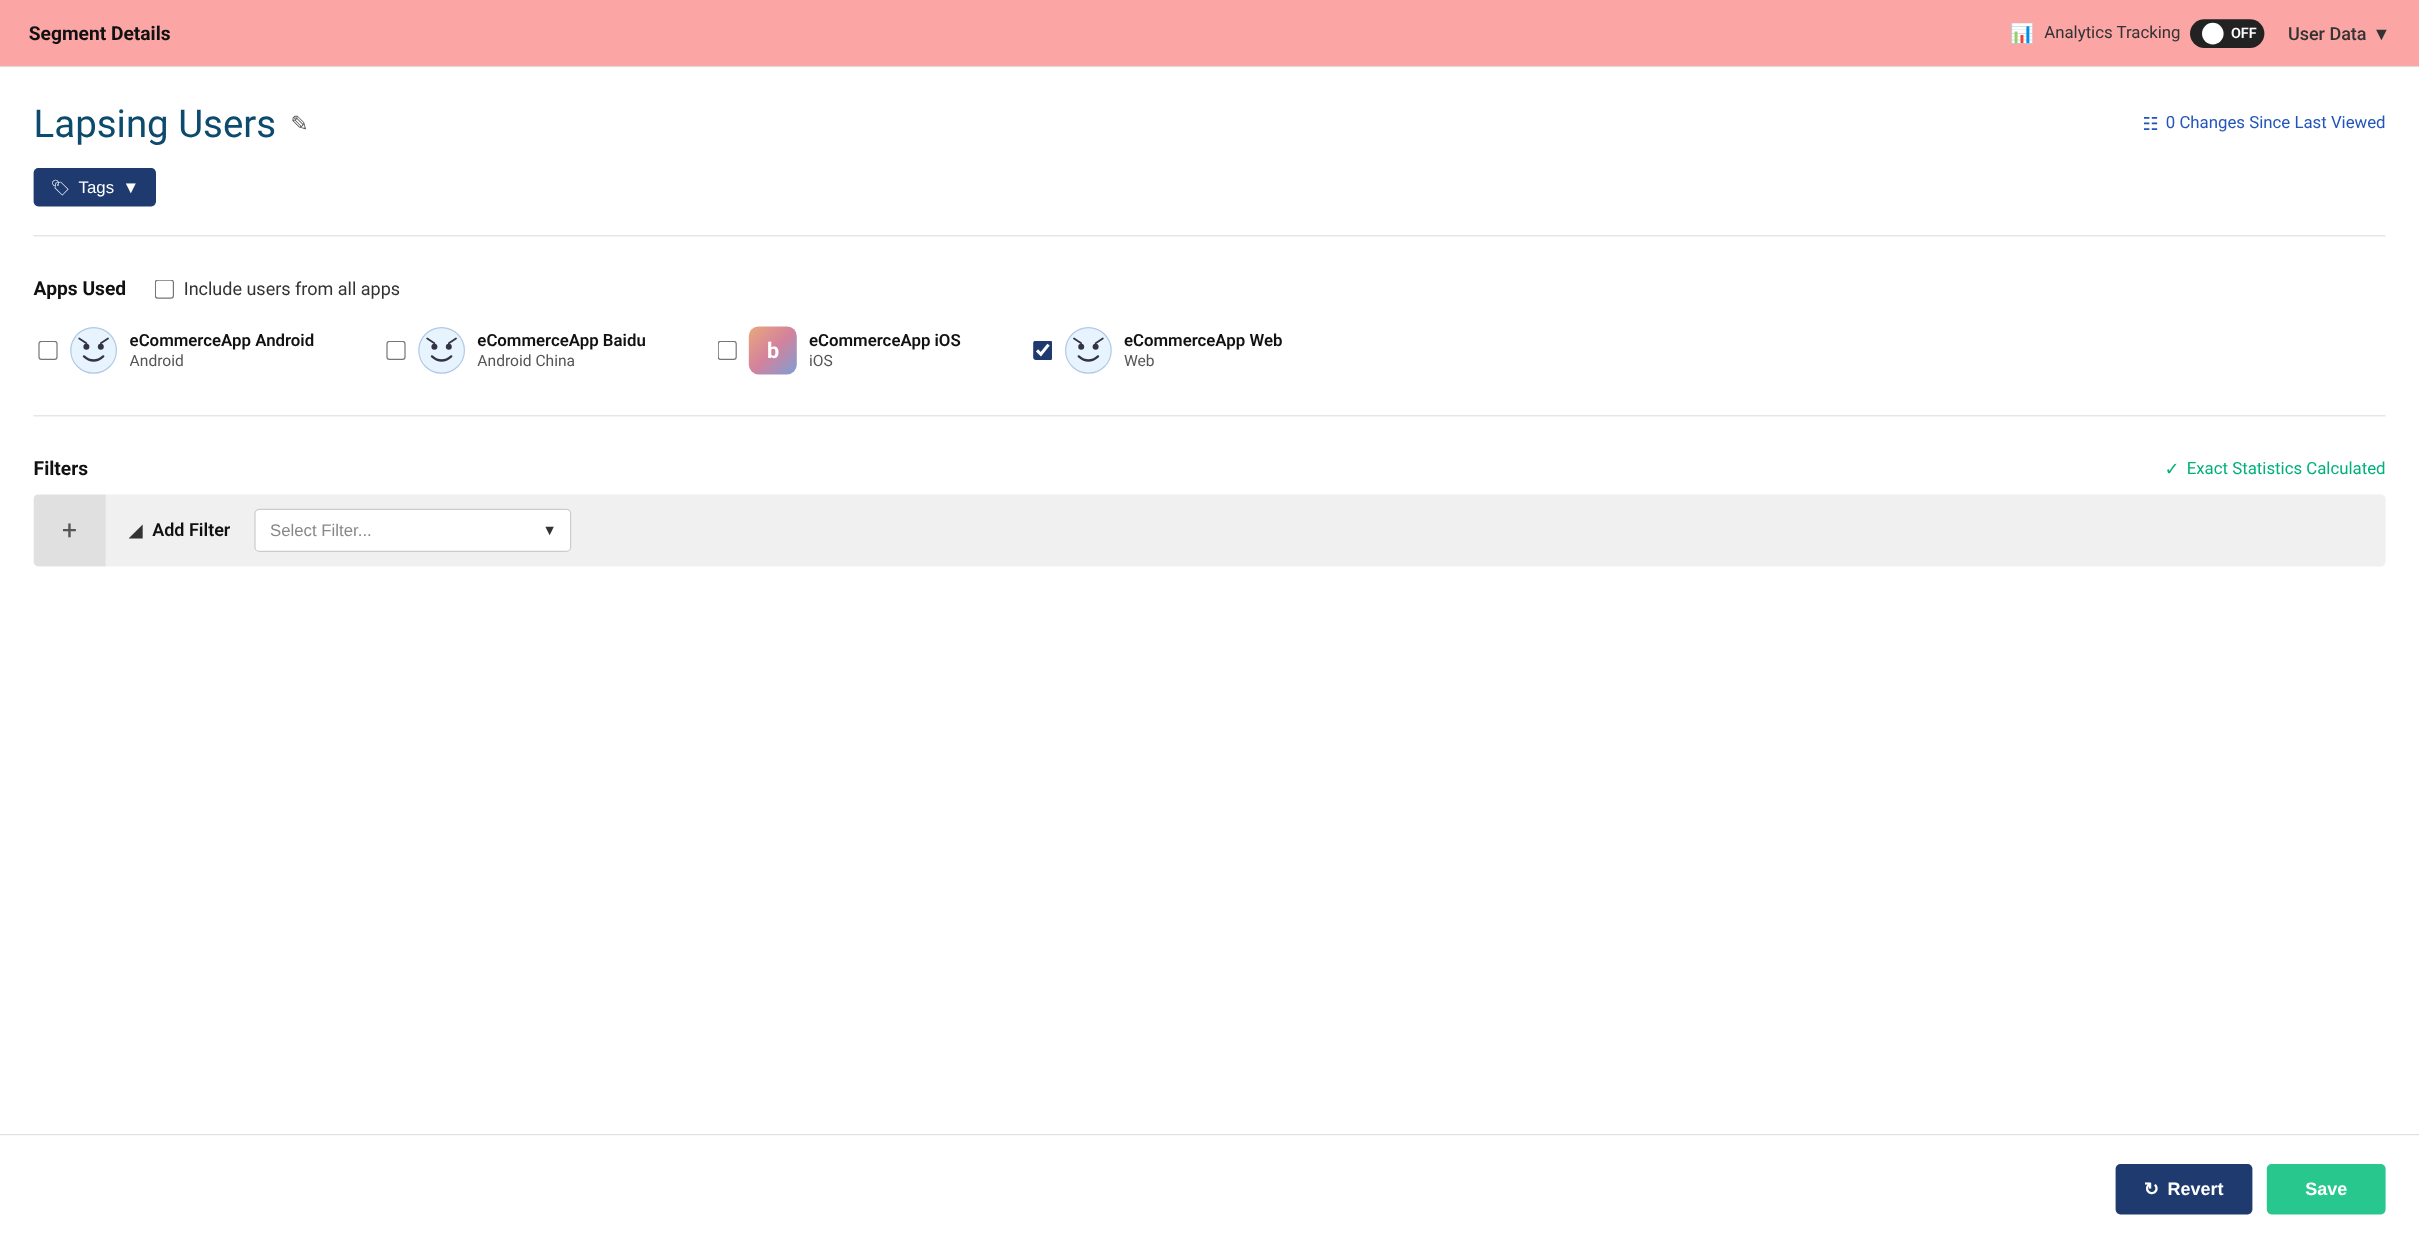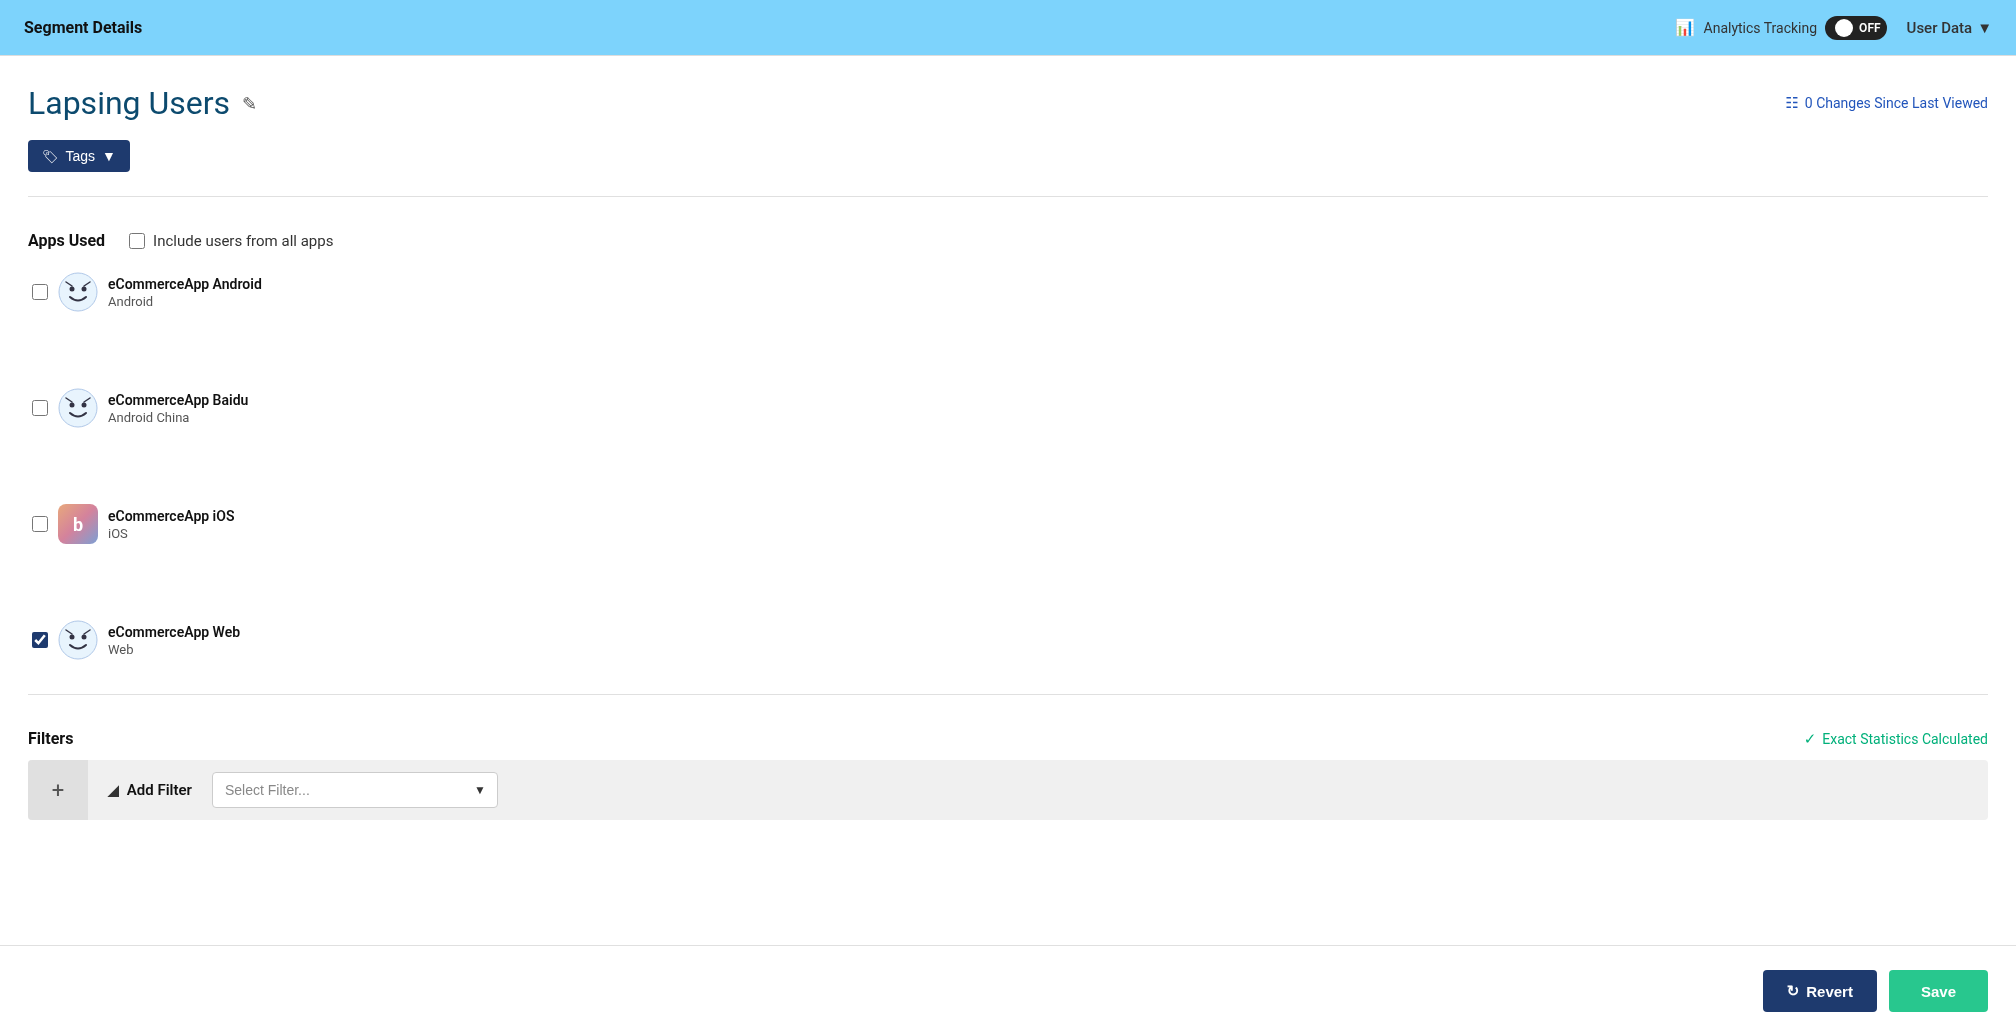--- a/index.html
+++ b/index.html
@@ -5,21 +5,21 @@
     * { box-sizing: border-box; margin: 0; padding: 0; }
     body {
       font-family: -apple-system, BlinkMacSystemFont, "Segoe UI", Roboto, sans-serif;
       background: #f5f5f5;
       color: #222;
       font-size: 15px;
     }
 
     
     .top-bar {
-      background: #7dd3fc;
+      background: #fca5a5;
       display: flex;
       align-items: center;
       justify-content: space-between;
       padding: 0 24px;
       height: 56px;
       border-bottom: 1px solid #ddd;
     }
     .top-bar-title {
       font-weight: 700;
       font-size: 16px;
@@ -162,24 +162,23 @@
     }
     .include-all-label input[type="checkbox"] {
       width: 16px;
       height: 16px;
       cursor: pointer;
     }
 
     
     .apps-grid {
       display: flex;
-      gap: 76px;
+      gap: 60px;
       flex-wrap: wrap;
       margin-left: 4px;
-      flex-direction: column;
     }
     .app-item {
       display: flex;
       align-items: center;
       gap: 10px;
     }
     .app-checkbox {
       width: 16px;
       height: 16px;
       cursor: pointer;
@@ -287,21 +286,21 @@
       display: inline-block;
     }
     .filter-select-wrapper select {
       border: 1px solid #ccc;
       border-radius: 4px;
       padding: 9px 36px 9px 12px;
       font-size: 14px;
       color: #888;
       background: white;
       cursor: pointer;
-      width: 286px;
+      width: 264px;
       appearance: none;
       -webkit-appearance: none;
     }
     .filter-dropdown-arrow {
       position: absolute;
       right: 12px;
       top: 50%;
       transform: translateY(-50%);
       pointer-events: none;
       color: #333;

